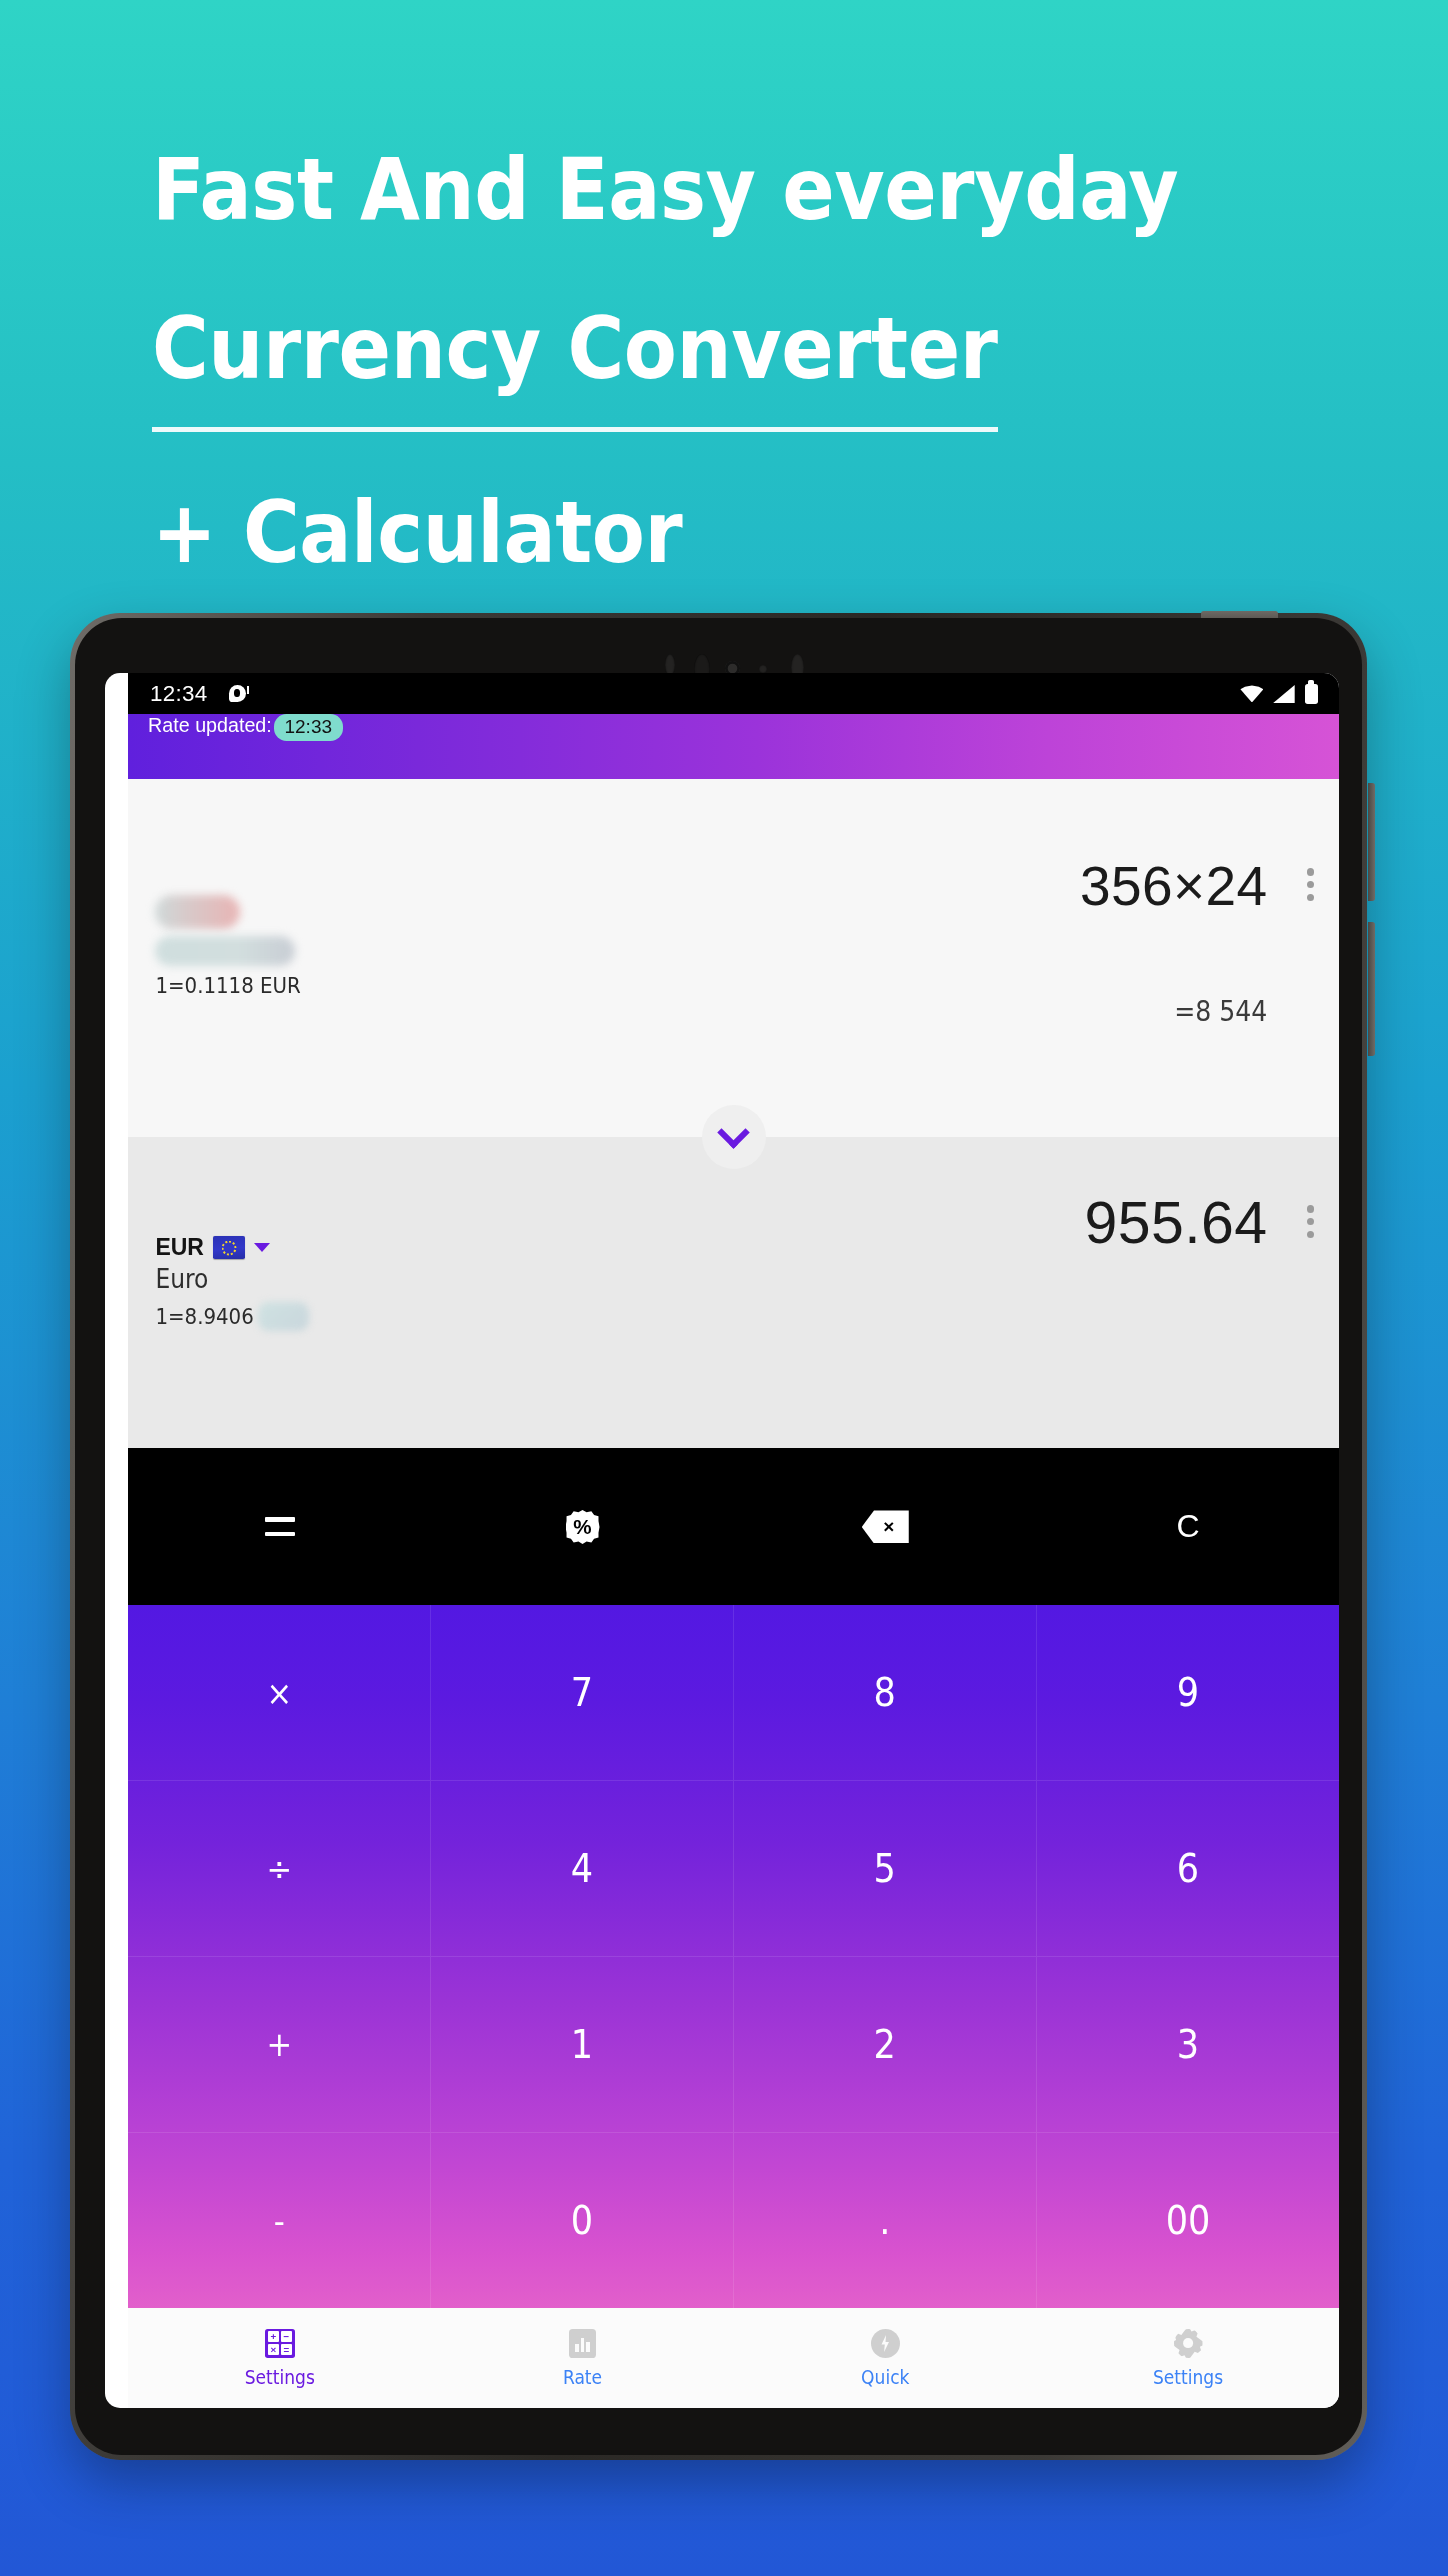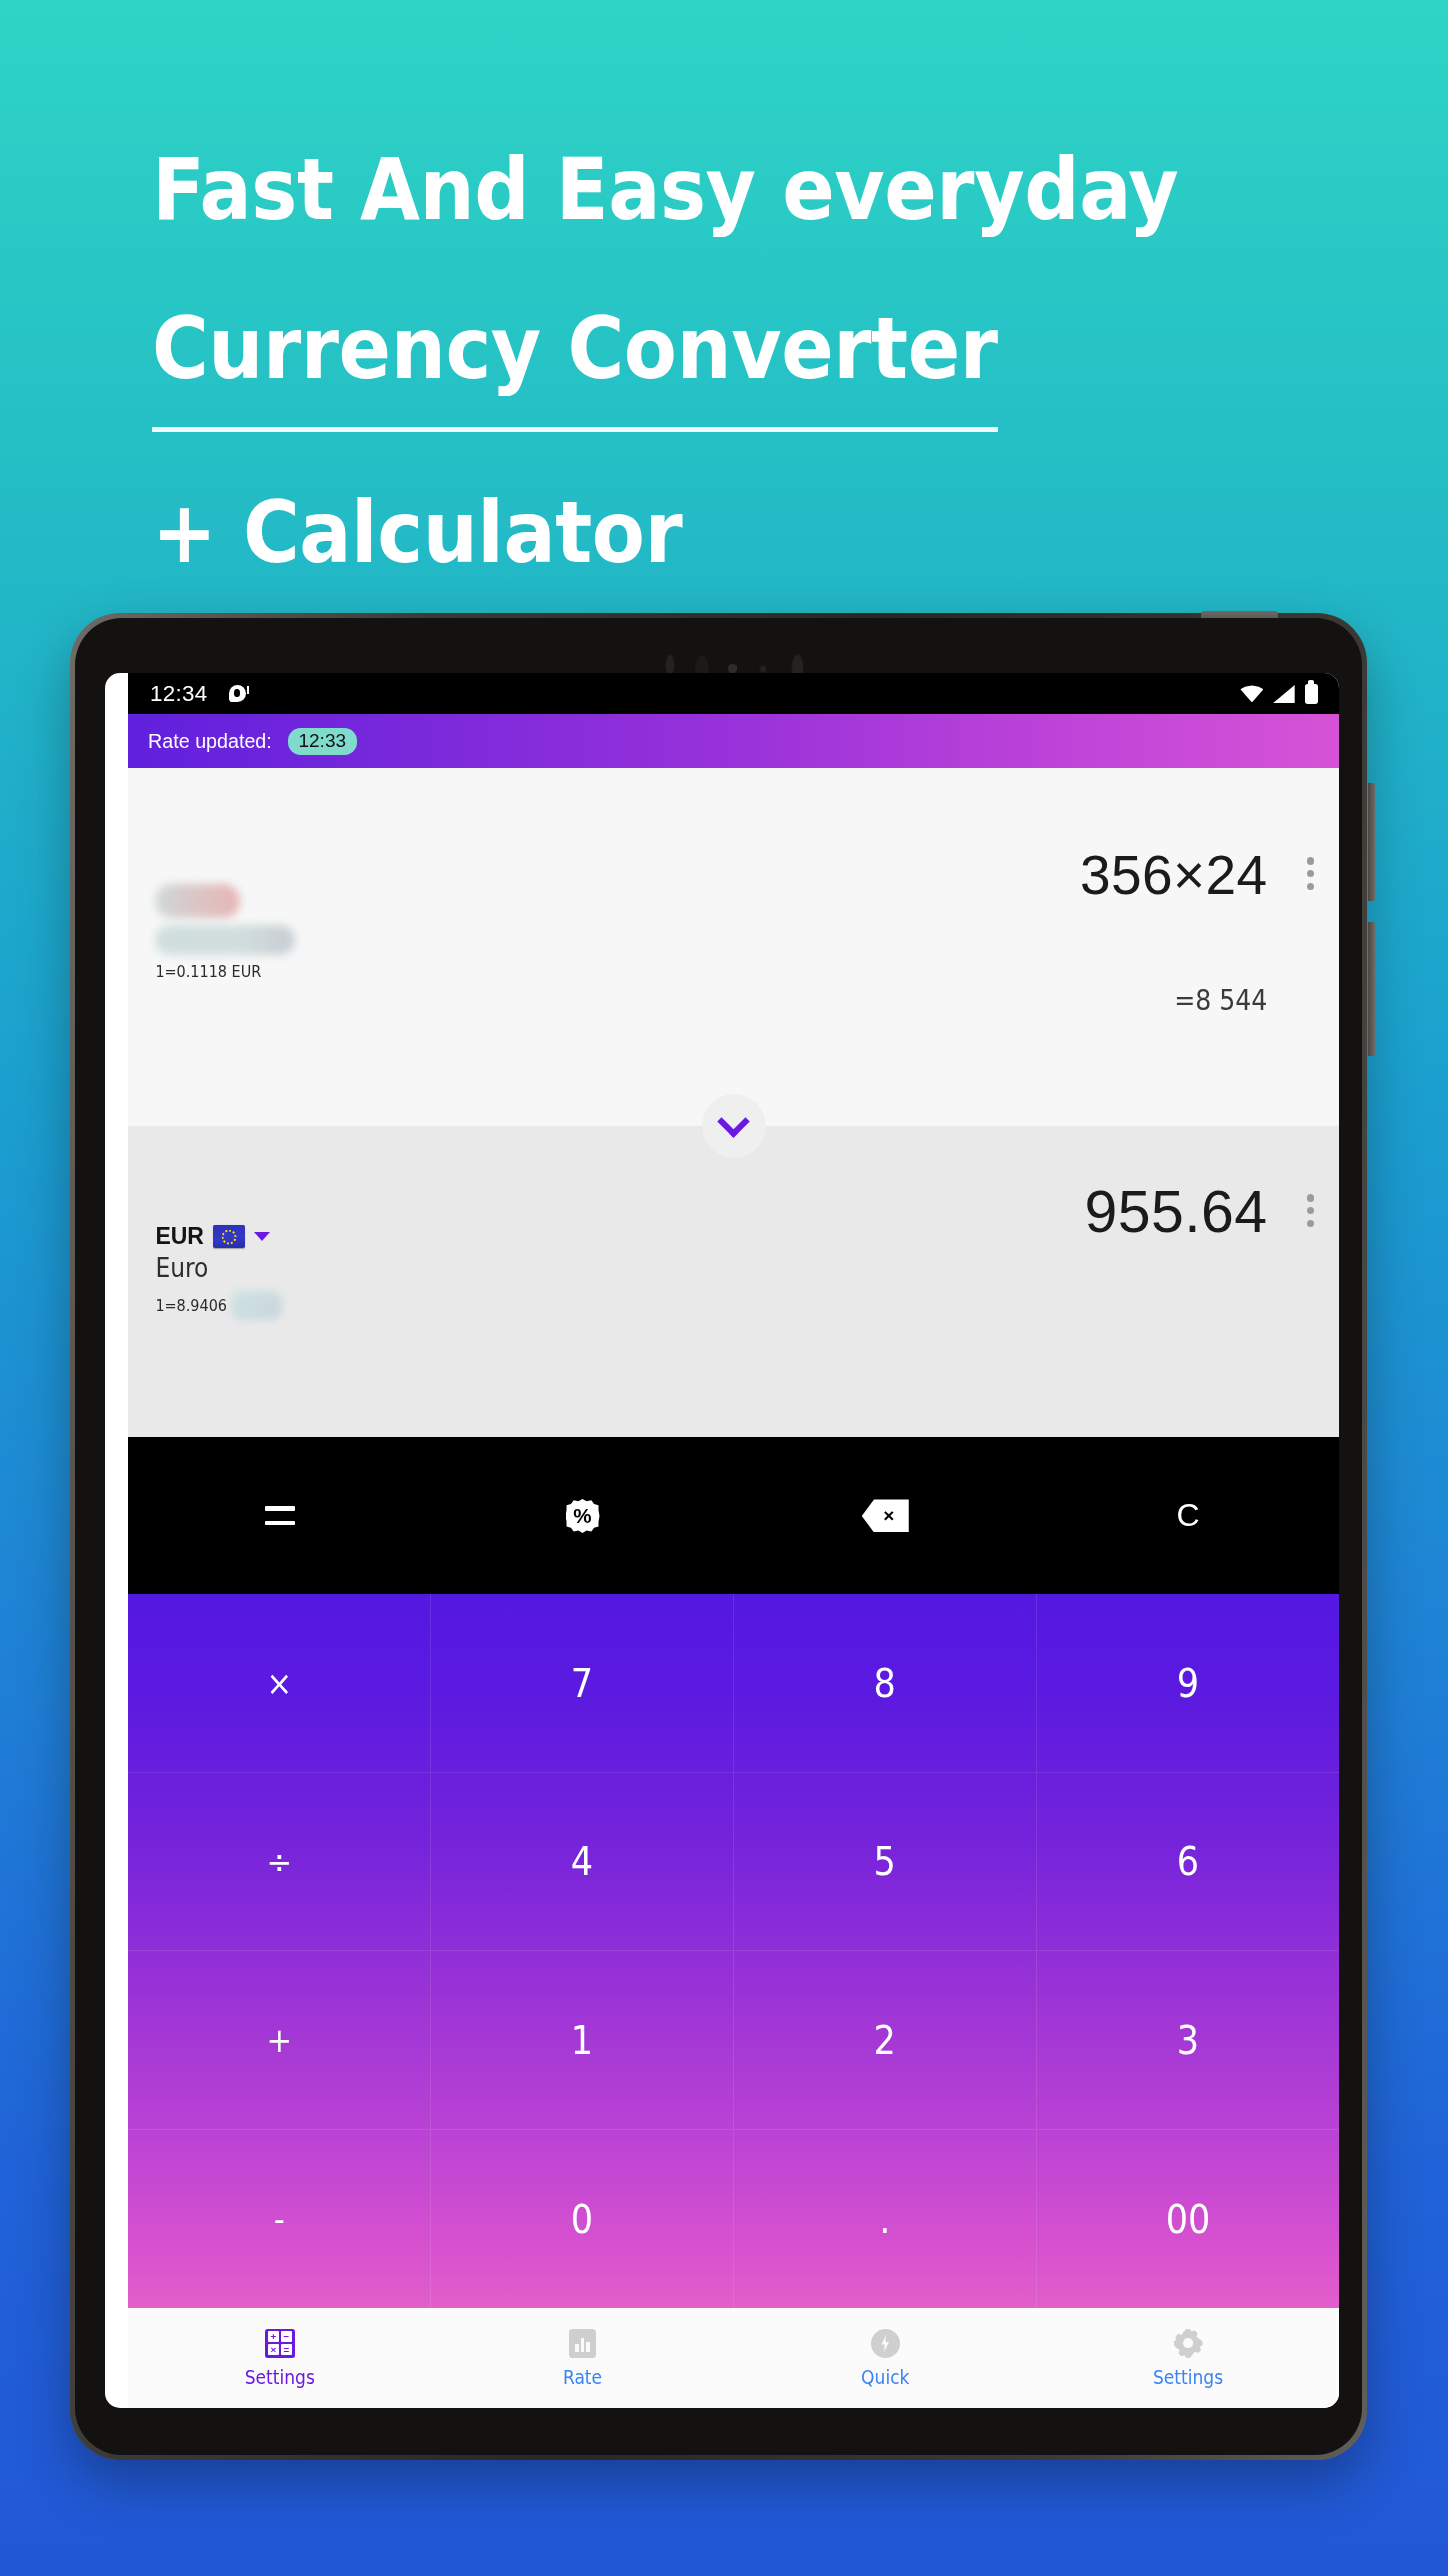--- a/index.html
+++ b/index.html
@@ -76,23 +76,23 @@
   .sb-icons { display:flex; align-items:center; gap:9.8px; }
   .ic-wifi { width:23px; height:17px; background:#fff;
              clip-path:polygon(50% 100%, 0% 22%, 20% 8%, 50% 0%, 80% 8%, 100% 22%); }
   .ic-signal { width:21.5px; height:18px; background:#fff; clip-path:polygon(100% 0,100% 100%,0 100%); }
   .ic-batt { width:13.4px; height:20.6px; background:#fff; border-radius:2.7px; position:relative; }
   .ic-batt:after { content:""; position:absolute; top:-3.6px; left:3.6px; width:6.3px; height:3.6px;
                    background:#fff; border-radius:1.8px 1.8px 0 0; }
 
   
   .appbar {
-    height:54px; flex:0 0 auto;
+    height:65px; flex:0 0 auto;
     background:linear-gradient(90deg,#6020dd 0%, #7a29da 24%, #9b33da 52%, #bd43d8 76%, #d653d6 100%);
-    display:flex; align-items:center; padding:0 19.7px; gap:16px;
+    display:flex; align-items:flex-start; padding:0 19.7px; gap:2px;
   }
   .appbar-label { color:#ffffff; font-size:19.7px; }
   .appbar-badge {
     background:#7fdccd; color:#121212; font-size:19px;
     padding:1.8px 10.7px 2.7px; border-radius:12.5px; font-weight:500;
   }
 
   
   .panel { position:relative; padding:0 27px; flex:0 0 auto; }
   .panel-top { background:#f7f7f7; height:358px; }
@@ -115,21 +115,21 @@
   .eq-top { top:216px; }
 
   .cur-block { position:absolute; left:27px; }
   .cur-top { top:116px; }
   .cur-bot { top:97px; }
   .blur-pill { border-radius:19.7px; filter:blur(4.5px); }
   .blur-a { width:85px; height:34px; margin-bottom:6.3px;
             background:linear-gradient(90deg,#cfd9d9 0%, #d9c8c8 42%, #e8b4b4 100%); }
   .blur-b { width:140px; height:30px;
             background:linear-gradient(90deg,#cfdede 0%, #d2dede 60%, #c8cdd4 100%); }
-  .rate-line { font-size:16px; color:#2b2b2b; margin-top:7.2px;
+  .rate-line { font-size:22px; color:#2b2b2b; margin-top:7.2px;
                font-family:"DejaVu Sans Condensed","Liberation Sans Narrow","Liberation Sans",sans-serif;
                display:flex; align-items:center; gap:4.5px; }
   .blur-c { width:51px; height:29px; border-radius:10.7px; filter:blur(3.6px);
             background:linear-gradient(135deg,#cfe2e2,#c9d6dc); }
 
   .cur-code-row { display:flex; align-items:center; gap:9px; }
   .cur-code { font-size:23px; font-weight:700; color:#141414; }
   .flag { width:32px; height:23px; border-radius:1.8px; position:relative;
           background:linear-gradient(175deg,#2b32b6 0%, #3238c9 55%, #262ea8 100%);
           box-shadow:0 0.9px 0.9px rgba(0,0,0,.3); }

